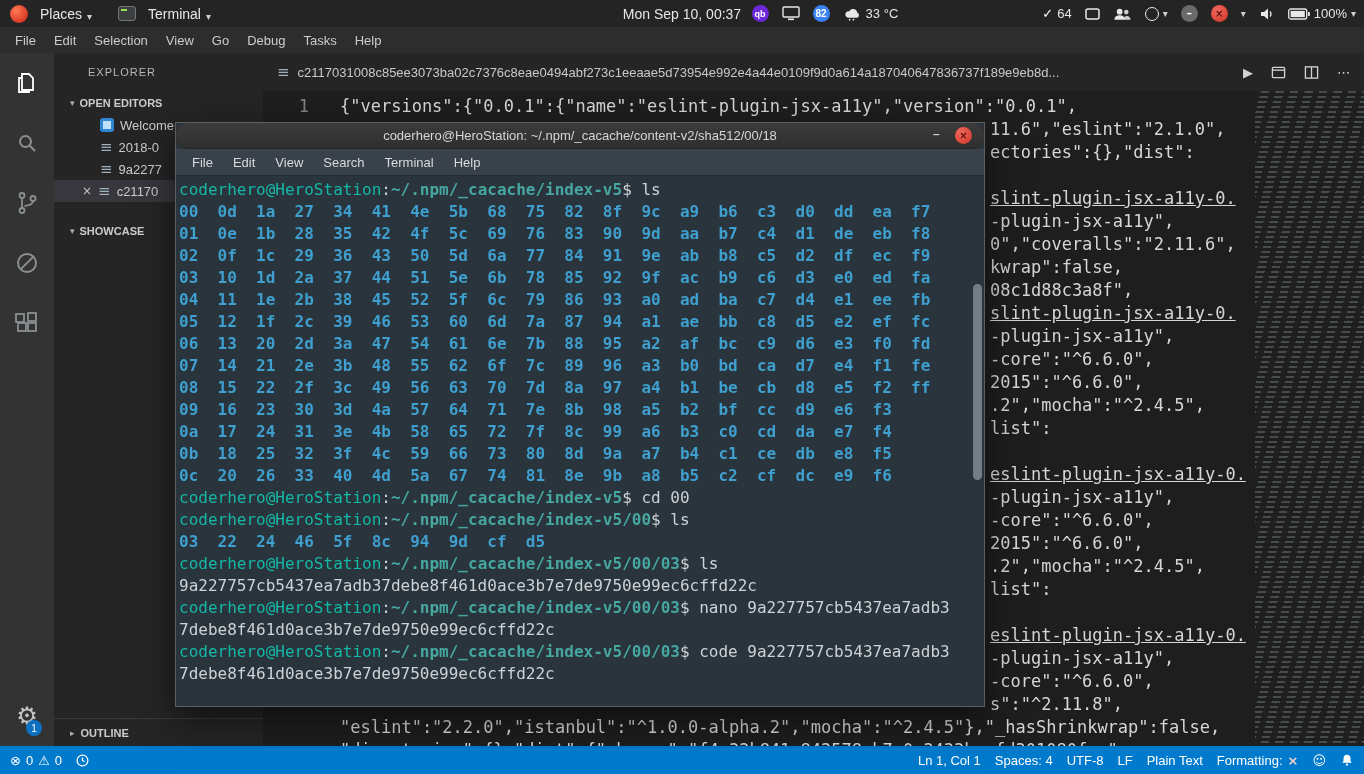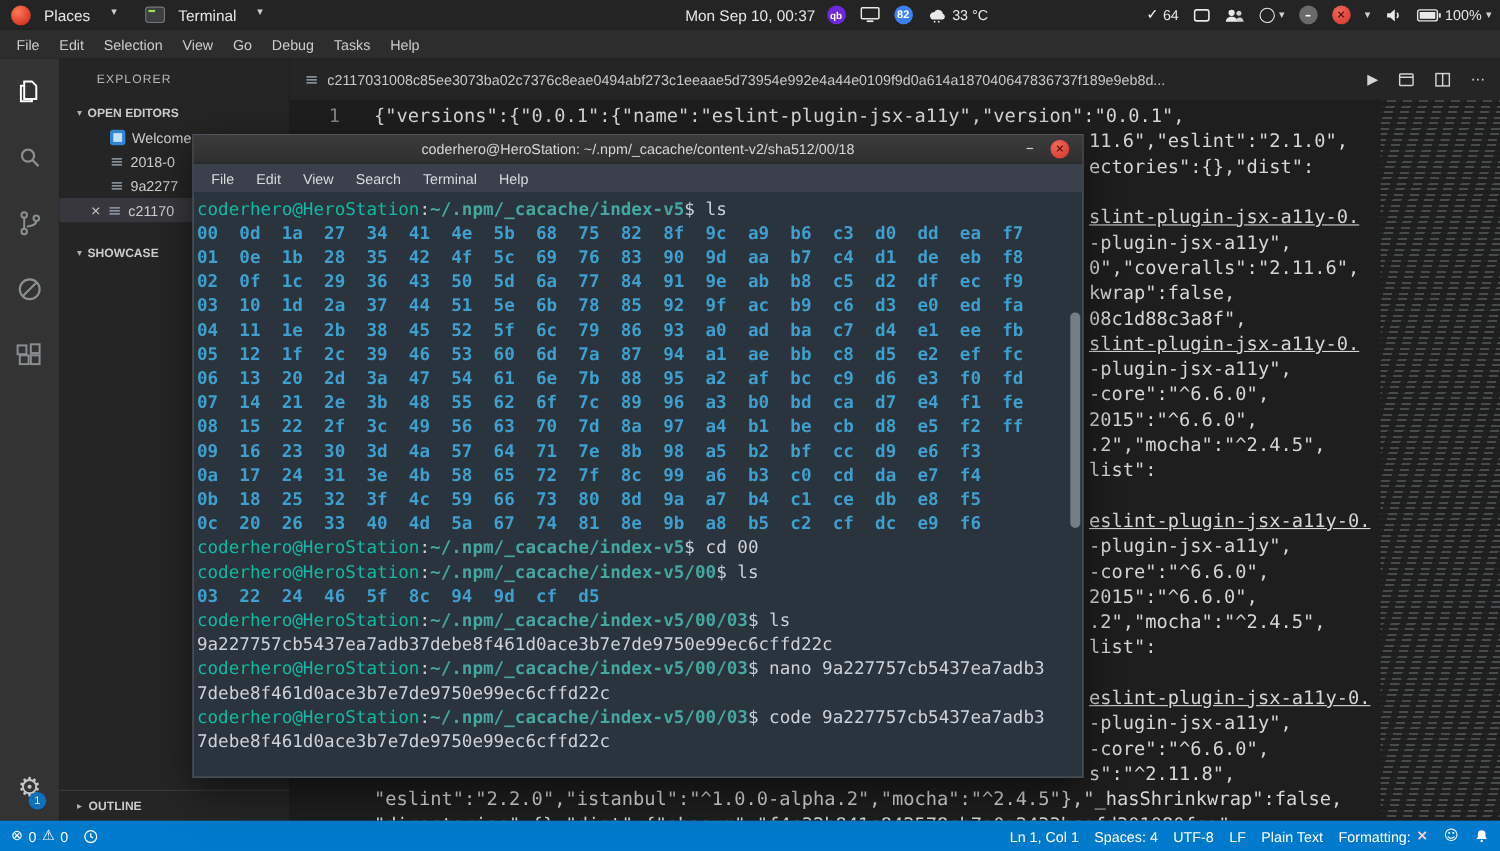--- a/index.html
+++ b/index.html
@@ -3,21 +3,21 @@
 <meta charset="utf-8">
 <style>
   * { margin:0; padding:0; box-sizing:border-box; }
   html,body { width:1364px; height:774px; overflow:hidden; background:#111; }
   #desktop { position:relative; width:1364px; height:774px; font-family:"Liberation Sans",sans-serif; }
   .glyph { font-family:"DejaVu Sans",sans-serif; }
 
   
   #top-panel { position:absolute; left:0; top:0; width:100%; height:27px; background:#242424; color:#e6e6e6; font-size:14px; z-index:60; }
   .panel-left { position:absolute; left:0; top:0; height:27px; display:flex; align-items:center; gap:6px; padding-left:10px; }
-  .panel-menu { display:flex; align-items:flex-start; gap:19px; background:none; border:none; color:#e6e6e6; font:inherit; padding:0 6px; cursor:default; }
+  .panel-menu { display:flex; align-items:flex-end; gap:5px; background:none; border:none; color:#e6e6e6; font:inherit; padding:0 6px; cursor:default; }
   .caret { font-size:10px; color:#cfcfcf; }
   .distro { width:18px; height:18px; border-radius:50%; background:radial-gradient(circle at 35% 32%, #ff7a55, #c81f11); display:inline-block; }
   .term-app-icon { width:18px; height:15px; background:#3c3f41; border:1px solid #767676; border-radius:3px; display:inline-block; position:relative; margin-left:14px; }
   .term-app-icon::after { content:""; position:absolute; left:2px; top:2px; width:6px; height:2px; background:#9fe055; }
   .panel-clock { position:absolute; left:50%; transform:translateX(-50%); top:0; height:27px; display:flex; align-items:center; }
   .panel-tray { position:absolute; right:8px; top:0; height:27px; display:flex; align-items:center; gap:13px; font-size:13px; }
   .tray-circle { width:17px; height:17px; border-radius:50%; display:flex; align-items:center; justify-content:center; color:#fff; font-weight:bold; }
   .qb { background:#6d28d9; font-size:9px; }
   .temp { background:#3b82f6; font-size:10px; }
   .dnd { background:#6a6a6a; font-size:11px; }
@@ -71,21 +71,21 @@
   }
 
   #statusbar { position:absolute; left:0; top:746px; width:100%; height:28px; background:#007acc; color:#ffffff; display:flex; align-items:center; justify-content:space-between; padding:0 10px; font-size:13px; z-index:20; }
   .sb-left, .sb-right { display:flex; align-items:center; gap:14px; }
   .sb-item { display:flex; align-items:center; gap:5px; white-space:nowrap; }
   .sb-ic { font-size:13px; }
   .fmt-x { color:#ffd0d0; font-weight:bold; }
 
   
   #terminal-window { position:absolute; left:175px; top:122px; width:810px; height:585px; background:#2a343c; border:1px solid #5a5f62; box-shadow:0 12px 34px rgba(0,0,0,0.55); z-index:40; }
-  .t-titlebar { position:relative; height:26px; background:linear-gradient(#3b3b3b,#2f2f2f); border-bottom:1px solid #262626; display:flex; align-items:center; }
+  .t-titlebar { position:relative; height:26px; background:linear-gradient(#3b3b3b,#2f2f2f); border-bottom:1px solid #262626; display:flex; align-items:center;border-radius:13px; }
   .t-title { position:absolute; left:0; right:0; text-align:center; font-size:13px; color:#d6d6d6; }
   .t-min { position:absolute; right:44px; top:2px; color:#cfcfcf; font-size:15px; }
   .t-close { position:absolute; right:12px; top:4px; width:17px; height:17px; border-radius:50%; background:radial-gradient(circle at 35% 30%, #f0675c, #cf3527); color:#5d0f08; font-size:10px; font-weight:bold; display:flex; align-items:center; justify-content:center; }
   .t-menubar { height:27px; background:#39424a; border-bottom:1px solid #222a31; display:flex; align-items:center; padding-left:6px; }
   .t-menu-item { font-size:13px; color:#d8dbdd; padding:0 10px; }
   .t-body { position:relative; height:530px; overflow:hidden; padding:3px 0 0 3px; font-family:"DejaVu Sans Mono",monospace; font-size:16px; line-height:22px; }
   .tline { white-space:pre; }
   .seg-user { color:#14b8a6; font-weight:normal; }
   .seg-path { color:#46a6a0; font-weight:bold; }
   .seg-plain { color:#ccd2d6; }

